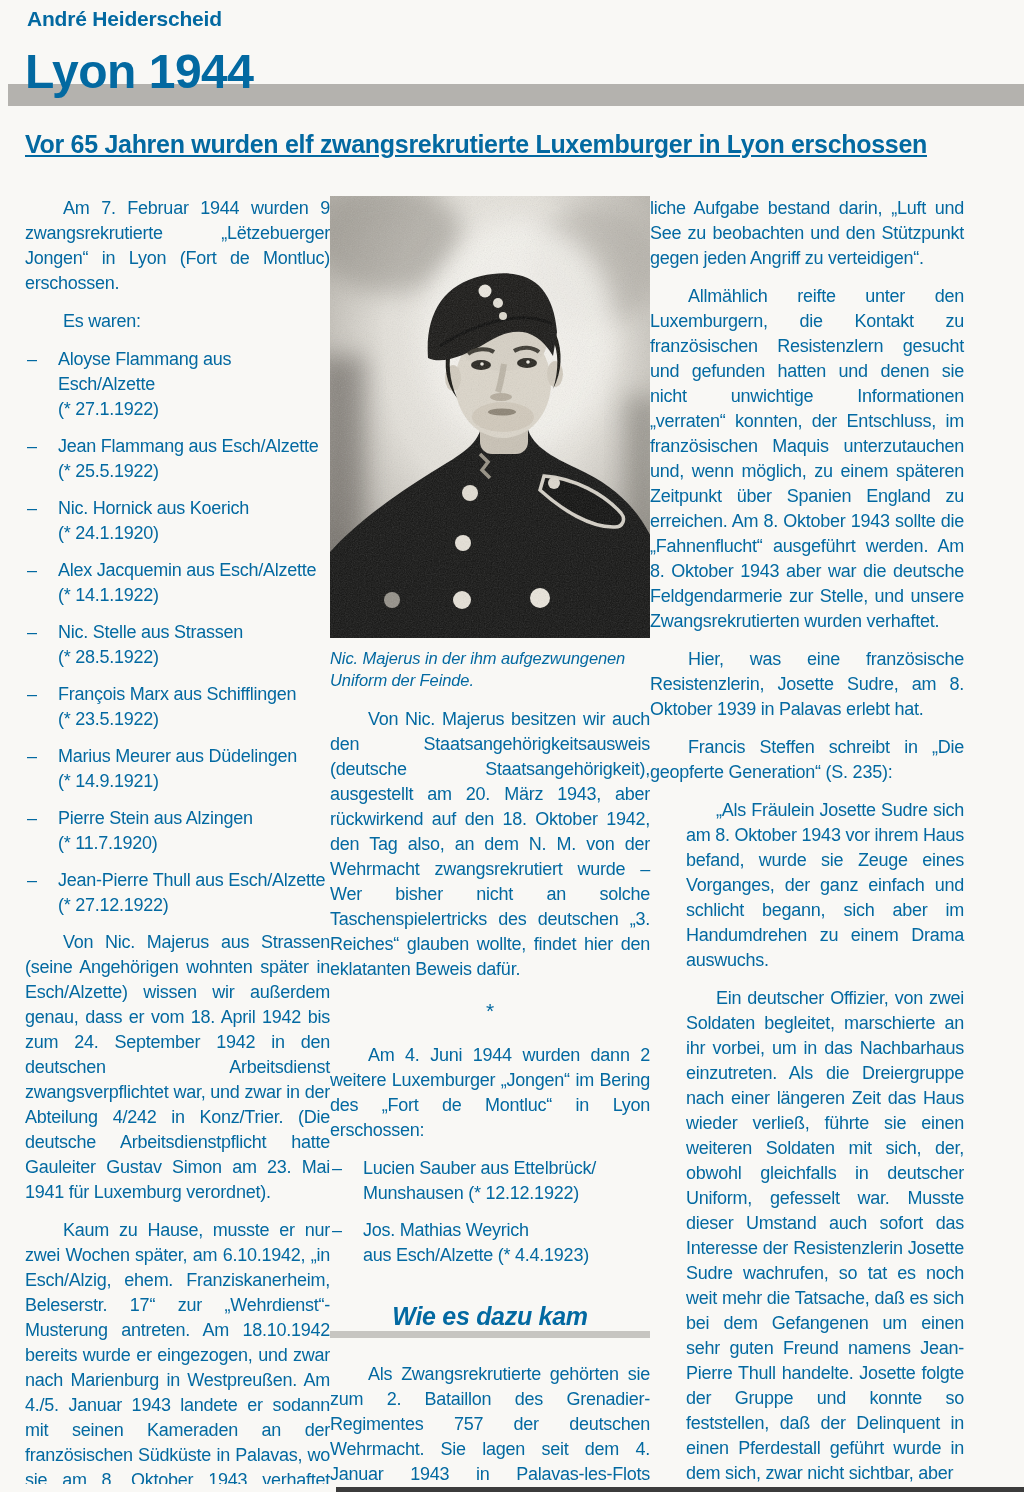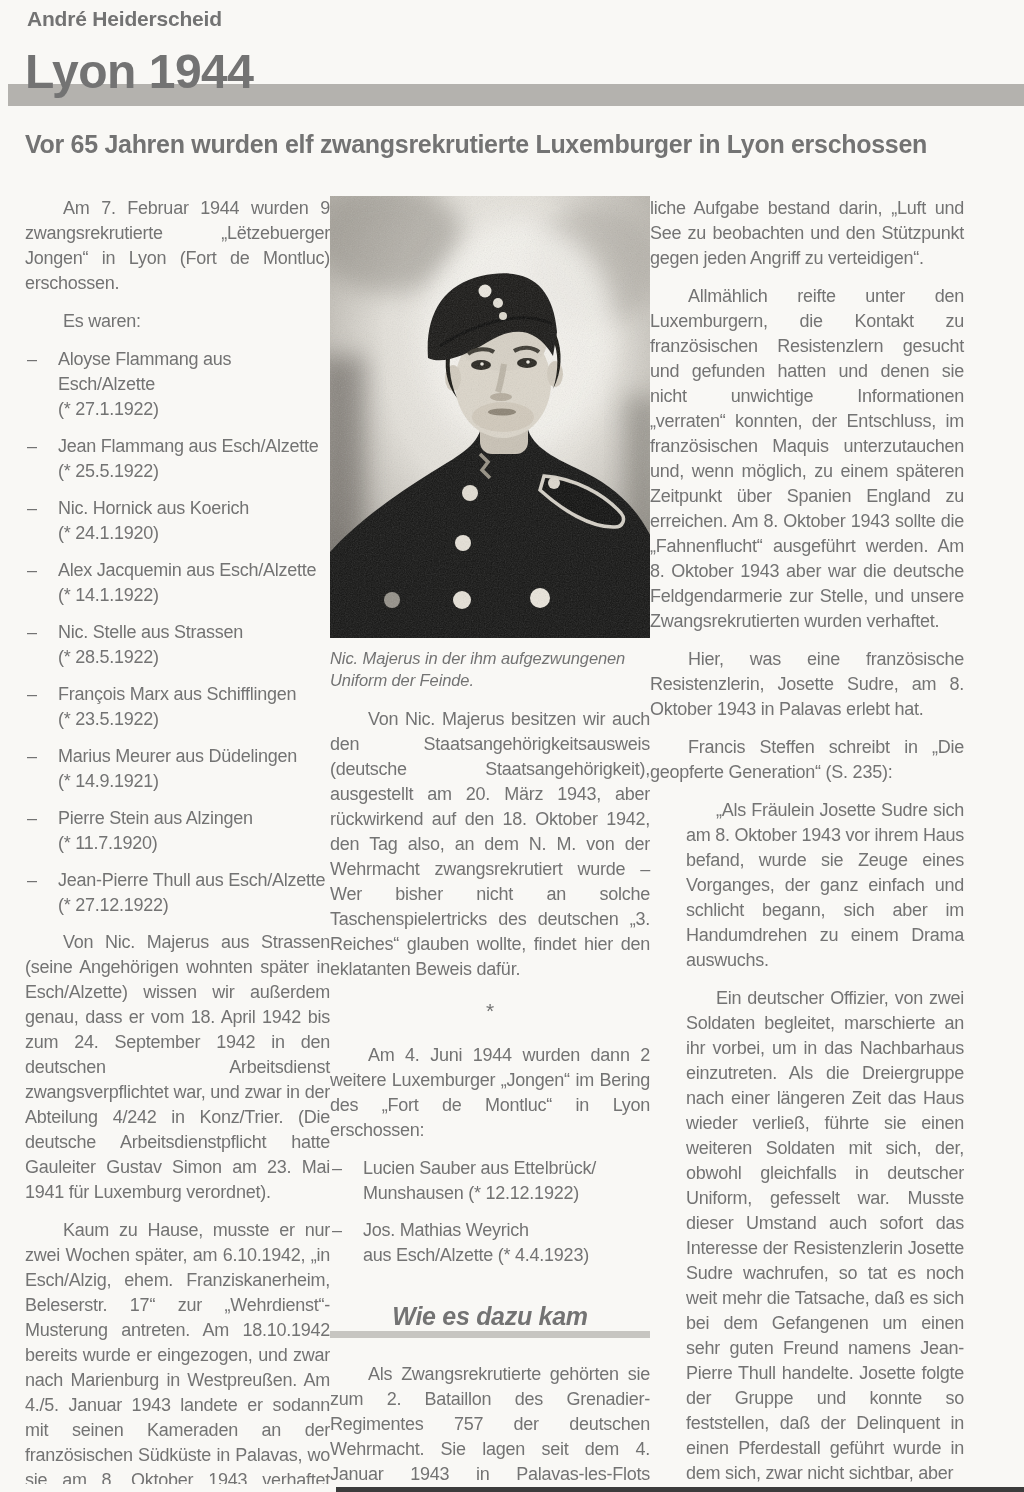--- a/index.html
+++ b/index.html
@@ -1,29 +1,29 @@
 <!DOCTYPE html>
 <html><head>
 <meta charset="utf-8">
 <style>
   html,body { margin:0; padding:0; background:#ffffff; }
   .page {
     position:relative; width:1024px; height:1492px;
     background:#f9f8f5;
     font-family:"Liberation Sans", sans-serif;
-    color:#737373; overflow:hidden;
+    color:#0369a1; overflow:hidden;
   }
   
   .hdr { position:absolute; top:0; left:0; right:0; }
   .author { position:absolute; top:7px; left:27px; font-size:21px; font-weight:bold; letter-spacing:-0.2px; }
   .title-bar { position:absolute; top:84px; left:8px; right:0; height:22px; background:#b4b2ae; }
   .title { position:absolute; top:46px; left:25px; margin:0; font-size:48px; font-weight:bold;
            letter-spacing:-0.5px; line-height:1.1; z-index:2; }
   .subtitle { position:absolute; top:130px; left:25px; width:975px; margin:0;
-              font-size:25px; font-weight:bold; letter-spacing:-0.3px; }
+              font-size:25px; font-weight:bold; letter-spacing:-0.3px;text-decoration:underline; }
   
   .columns {
     position:absolute; top:196px; left:25px; right:10px; bottom:8px;
     display:grid; grid-template-columns:305px 320px 314px; 
     overflow:hidden;
   }
   .col { font-size:18px; line-height:25px; text-align:justify; letter-spacing:-0.25px; }
   .col p { margin:0 0 13px 0; }
   .indent { text-indent:38px; }
   
@@ -209,21 +209,21 @@
       <div class="section-heading">
         <span class="heading-bar"></span>
         <span class="heading-text">Wie es dazu kam</span>
       </div>
       <p class="indent">Als Zwangsrekrutierte gehörten sie zum 2. Bataillon des Grenadier-Regimentes 757 der deutschen Wehrmacht. Sie lagen seit dem 4. Januar 1943 in Palavas-les-Flots (Hérault), 12 km südlich von Montpellier, direkt am Mittelmeer. Ihre relativ ungefähr-</p>
     </section>
 
     <section class="col">
       <p>liche Aufgabe bestand darin, „Luft und See zu beobachten und den Stützpunkt gegen jeden Angriff zu verteidigen“.</p>
       <p class="indent">Allmählich reifte unter den Luxemburgern, die Kontakt zu französischen Resistenzlern gesucht und gefunden hatten und denen sie nicht unwichtige Informationen „verraten“ konnten, der Entschluss, im französischen Maquis unterzutauchen und, wenn möglich, zu einem späteren Zeitpunkt über Spanien England zu erreichen. Am 8. Oktober 1943 sollte die „Fahnenflucht“ ausgeführt werden. Am 8. Oktober 1943 aber war die deutsche Feldgendarmerie zur Stelle, und unsere Zwangsrekrutierten wurden verhaftet.</p>
-      <p class="indent">Hier, was eine französische Resistenzlerin, Josette Sudre, am 8. Oktober 1943 in Palavas erlebt hat.</p>
+      <p class="indent">Hier, was eine französische Resistenzlerin, Josette Sudre, am 8. Oktober 1939 in Palavas erlebt hat.</p>
       <p class="indent">Francis Steffen schreibt in „Die geopferte Generation“ (S. 235):</p>
       <div class="quote">
         <p>„Als Fräulein Josette Sudre sich am 8. Oktober 1943 vor ihrem Haus befand, wurde sie Zeuge eines Vorganges, der ganz einfach und schlicht begann, sich aber im Handumdrehen zu einem Drama auswuchs.</p>
         <p>Ein deutscher Offizier, von zwei Soldaten begleitet, marschierte an ihr vorbei, um in das Nachbarhaus einzutreten. Als die Dreiergruppe nach einer längeren Zeit das Haus wieder verließ, führte sie einen weiteren Soldaten mit sich, der, obwohl gleichfalls in deutscher Uniform, gefesselt war. Musste dieser Umstand auch sofort das Interesse der Resistenzlerin Josette Sudre wachrufen, so tat es noch weit mehr die Tatsache, daß es sich bei dem Gefangenen um einen sehr guten Freund namens Jean-Pierre Thull handelte. Josette folgte der Gruppe und konnte so feststellen, daß der Delinquent in einen Pferdestall geführt wurde in dem sich, zwar nicht sichtbar, aber</p>
       </div>
     </section>
 
   </main>
 
   <div class="bottom-rule"></div>

